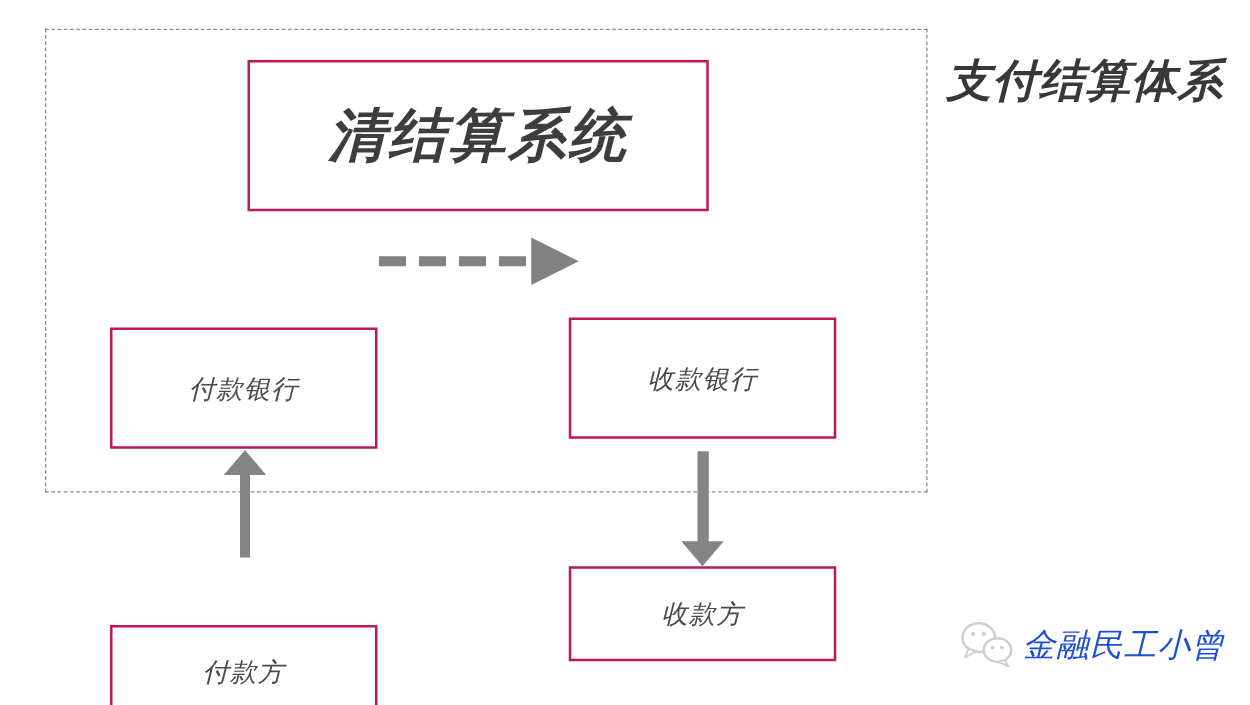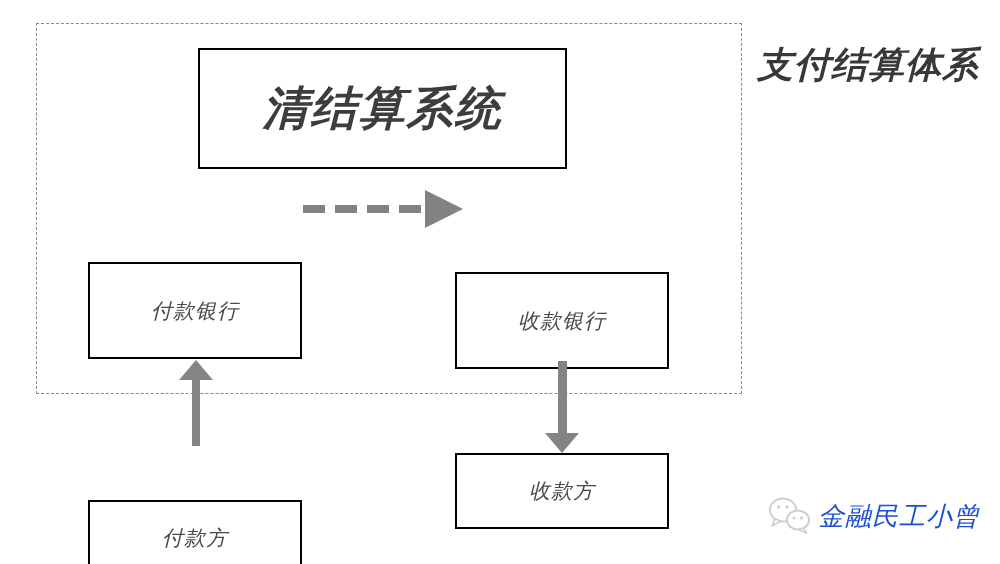--- a/index.html
+++ b/index.html
@@ -23,21 +23,21 @@
     top: 23px;
     width: 704px;
     height: 369px;
     border: 1px dashed #8a8a8a;
     background: transparent;
   }
   
   .node {
     position: absolute;
     background: #ffffff;
-    border: 2px solid #000000;
+    border: 2px solid #be185d;
     display: flex;
     align-items: center;
     justify-content: center;
     box-sizing: border-box;
     color: #4a4a4a;
   }
   .node-clearing {
     left: 198px;
     top: 48px;
     width: 369px;
@@ -48,21 +48,21 @@
     color: #3d3d3d;
     border-width: 2px;
   }
   .node-small {
     width: 214px;
     height: 97px;
     font-size: 21px;
     letter-spacing: 1px;
   }
   .node-paying-bank  { left: 88px;  top: 262px; }
-  .node-receiving-bank { left: 455px; top: 272px; justify-content: center; }
+  .node-receiving-bank { left: 455px; top: 254px; justify-content: center; }
   .node-tiny {
     width: 214px;
     height: 76px;
     font-size: 21px;
     letter-spacing: 1px;
   }
   .node-payer { left: 88px;  top: 453px; margin-top: 47px; }
   .node-payee { left: 455px; top: 453px; }
 
   .diagram-title {

